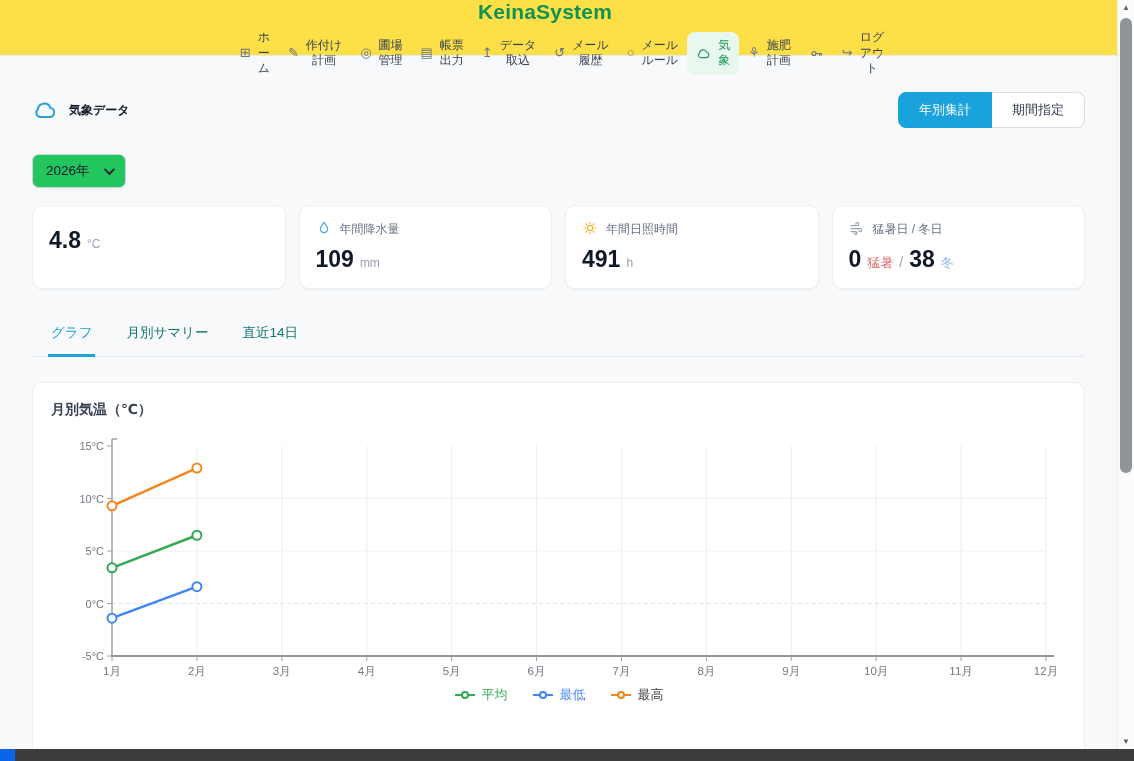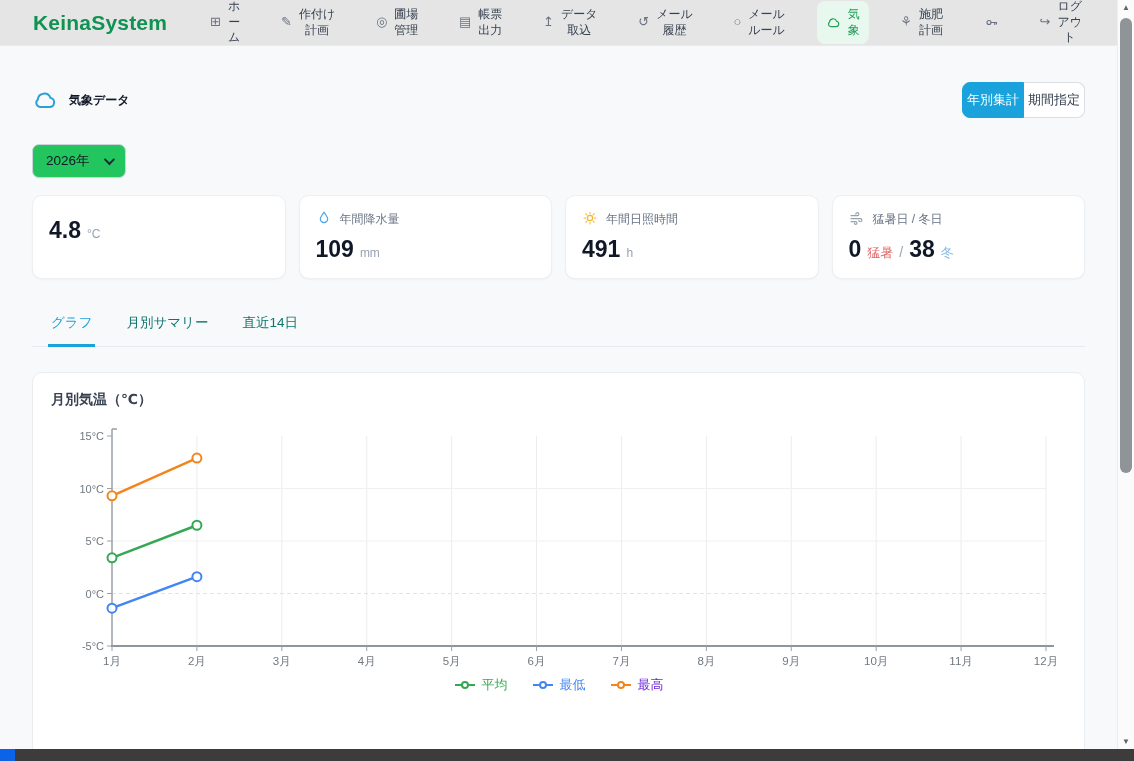--- a/index.html
+++ b/index.html
@@ -7,22 +7,22 @@
   body {
     font-family: "Liberation Sans", "DejaVu Sans", sans-serif;
     background: #ffffff;
     position: relative;
     color: #1f2937;
   }
   .viewport { position: absolute; top: 0; left: 0; width: 1117px; height: 749px; background: #f7f9fa; overflow: hidden; }
 
   
   .topnav {
-    height: 46px; background: #e5e5e5; border-bottom: 1px solid #e8ebee;
-    display: flex; align-items: center; padding: 0 26px 0 33px;
+    height: 56px; background: #fde047; border-bottom: 1px solid #e8ebee;
+    display: flex; align-items: center; padding: 0 26px 0 33px; flex-direction: column;
   }
   .logo { font-size: 21px; font-weight: bold; color: var(--brand); margin-right: 34px; letter-spacing: .2px; cursor: pointer; }
   .nav-items { flex: 1; display: flex; align-items: center; justify-content: space-between; }
   .nav-item {
     display: flex; align-items: center; gap: 7px; color: #374151;
     font-size: 12px; line-height: 1.3; cursor: pointer; padding: 6px 9px; border-radius: 8px;
   }
   .nav-item.active { background: var(--nav-active-bg); color: var(--nav-active-text); }
   .nav-item.active .nav-ic { color: var(--nav-active-text); }
   .nav-ic { font-size: 13px; color: #6b7280; display: inline-flex; align-items: center; }
@@ -30,21 +30,21 @@
   .nav-label { white-space: pre-line; text-align: center; }
 
   
   .content { padding: 36px 32px 0 32px; }
   .title-row { display: flex; align-items: center; justify-content: space-between; }
   .title-left { display: flex; align-items: center; gap: 11px; }
   .title-left svg { width: 26px; height: 26px; }
   .page-title { font-size: 12px; font-weight: bold; color: #111827; }
   .toggle-group { display: flex; }
   .toggle-btn {
-    font-size: 13px; padding: 8px 4px; cursor: pointer; border: 1px solid #d8dee3;
+    font-size: 13px; padding: 8px 20px; cursor: pointer; border: 1px solid #d8dee3;
     background: #fff; color: #374151; font-family: Liberation Sans, sans-serif;
   }
   .toggle-btn:first-child { border-radius: 8px 0 0 8px; }
   .toggle-btn:last-child { border-radius: 0 8px 8px 0; border-left: none; }
   .toggle-btn.active { background: var(--accent); border-color: var(--accent); color: #fff; }
 
   .select-row { margin-top: 26px; }
   .year-select {
     display: inline-flex; align-items: center; gap: 14px; background: #22c55e;
     border: 1px solid #cdd4da; border-radius: 7px; padding: 7px 13px; font-size: 13.5px;
@@ -324,21 +324,21 @@
               <line x1="1" y1="5" x2="21" y2="5" stroke="#4285f4" stroke-width="2"></line>
               <circle cx="11" cy="5" r="3" fill="#fff" stroke="#4285f4" stroke-width="2"></circle>
             </svg>
             <span style="color: rgb(66, 133, 244);">最低</span>
           </span>
           <span class="legend-item">
             <svg width="22" height="10" viewBox="0 0 22 10">
               <line x1="1" y1="5" x2="21" y2="5" stroke="#f2861d" stroke-width="2"></line>
               <circle cx="11" cy="5" r="3" fill="#fff" stroke="#f2861d" stroke-width="2"></circle>
             </svg>
-            <span style="color: #6d28d9;">最高</span>
+            <span style="color: #404040;">最高</span>
           </span>
         </div>
     </section>
 
   </main>
 </div>
 
 <div class="scrollbar">
   <div class="sb-arrow">▲</div>
   <div class="sb-thumb"></div>

